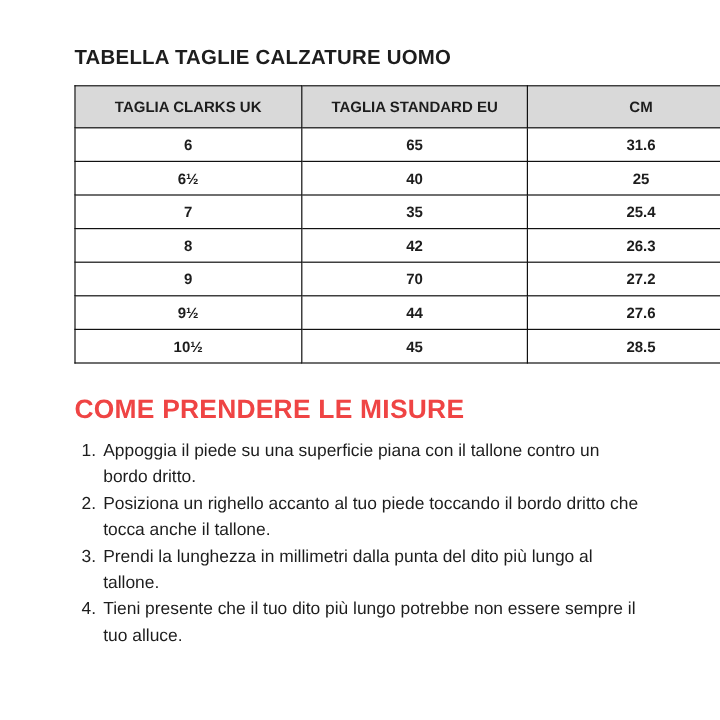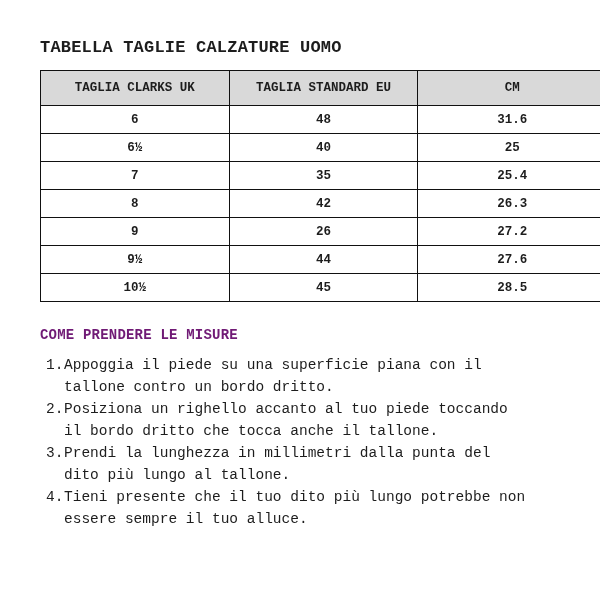--- a/index.html
+++ b/index.html
@@ -7,22 +7,21 @@
     width: 600px;
     height: 600px;
     background: #ffffff;
     font-family: "Liberation Sans", sans-serif;
     color: #1d1d1d;
     overflow: hidden;
   }
   .page {
     width: 600px;
     height: 600px;
-    padding: 38px 60px 0 40px;
-    font-family: Liberation Mono, monospace;
+    padding: 38px 60px 0 62px;
   }
   .doc-title {
     font-size: 17px;
     font-weight: bold;
     letter-spacing: 0.2px;
     color: #1d1d1d;
     margin-bottom: 13px;
     white-space: nowrap;
   }
   table.size-table {
@@ -42,24 +41,24 @@
   }
   table.size-table th {
     background: #d9d9d9;
     height: 35px;
   }
   table.size-table td {
     background: #ffffff;
     height: 28px;
   }
   .section-heading {
-    font-size: 14px;
+    font-size: 22px;
     font-weight: bold;
     letter-spacing: 0.2px;
-    color: #701a75;
+    color: #ef4444;
     margin-top: 25px;
     margin-bottom: 11px;
     white-space: nowrap;
   }
   ol.steps {
     list-style: none;
     counter-reset: step;
     max-width: 492px;
     font-size: 14.5px;
     line-height: 22px;
@@ -87,41 +86,41 @@
     <thead>
       <tr>
         <th>TAGLIA CLARKS UK</th>
         <th>TAGLIA STANDARD EU</th>
         <th>CM</th>
       </tr>
     </thead>
     <tbody>
         <tr>
           <td>6</td>
-          <td>48</td>
+          <td>65</td>
           <td>31.6</td>
         </tr>
         <tr>
           <td>6½</td>
           <td>40</td>
           <td>25</td>
         </tr>
         <tr>
           <td>7</td>
           <td>35</td>
           <td>25.4</td>
         </tr>
         <tr>
           <td>8</td>
           <td>42</td>
           <td>26.3</td>
         </tr>
         <tr>
           <td>9</td>
-          <td>26</td>
+          <td>70</td>
           <td>27.2</td>
         </tr>
         <tr>
           <td>9½</td>
           <td>44</td>
           <td>27.6</td>
         </tr>
         <tr>
           <td>10½</td>
           <td>45</td>

